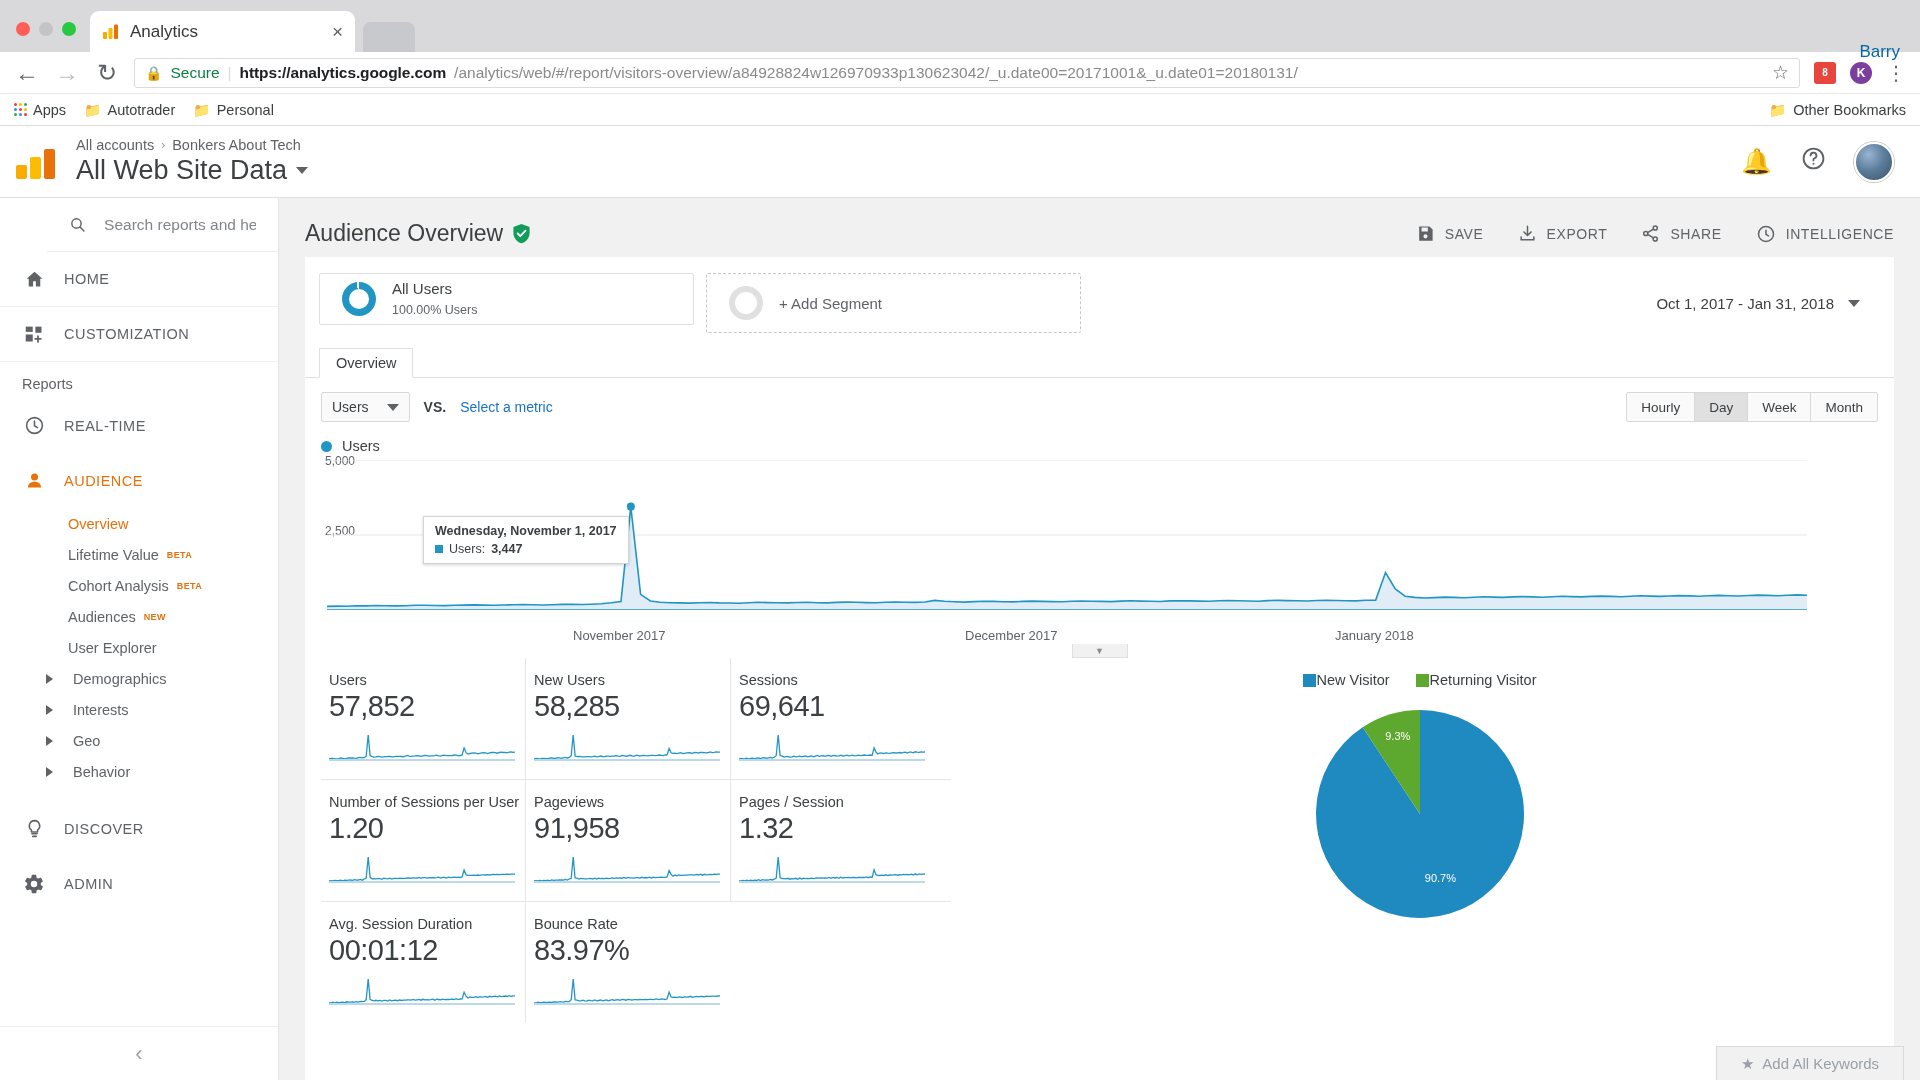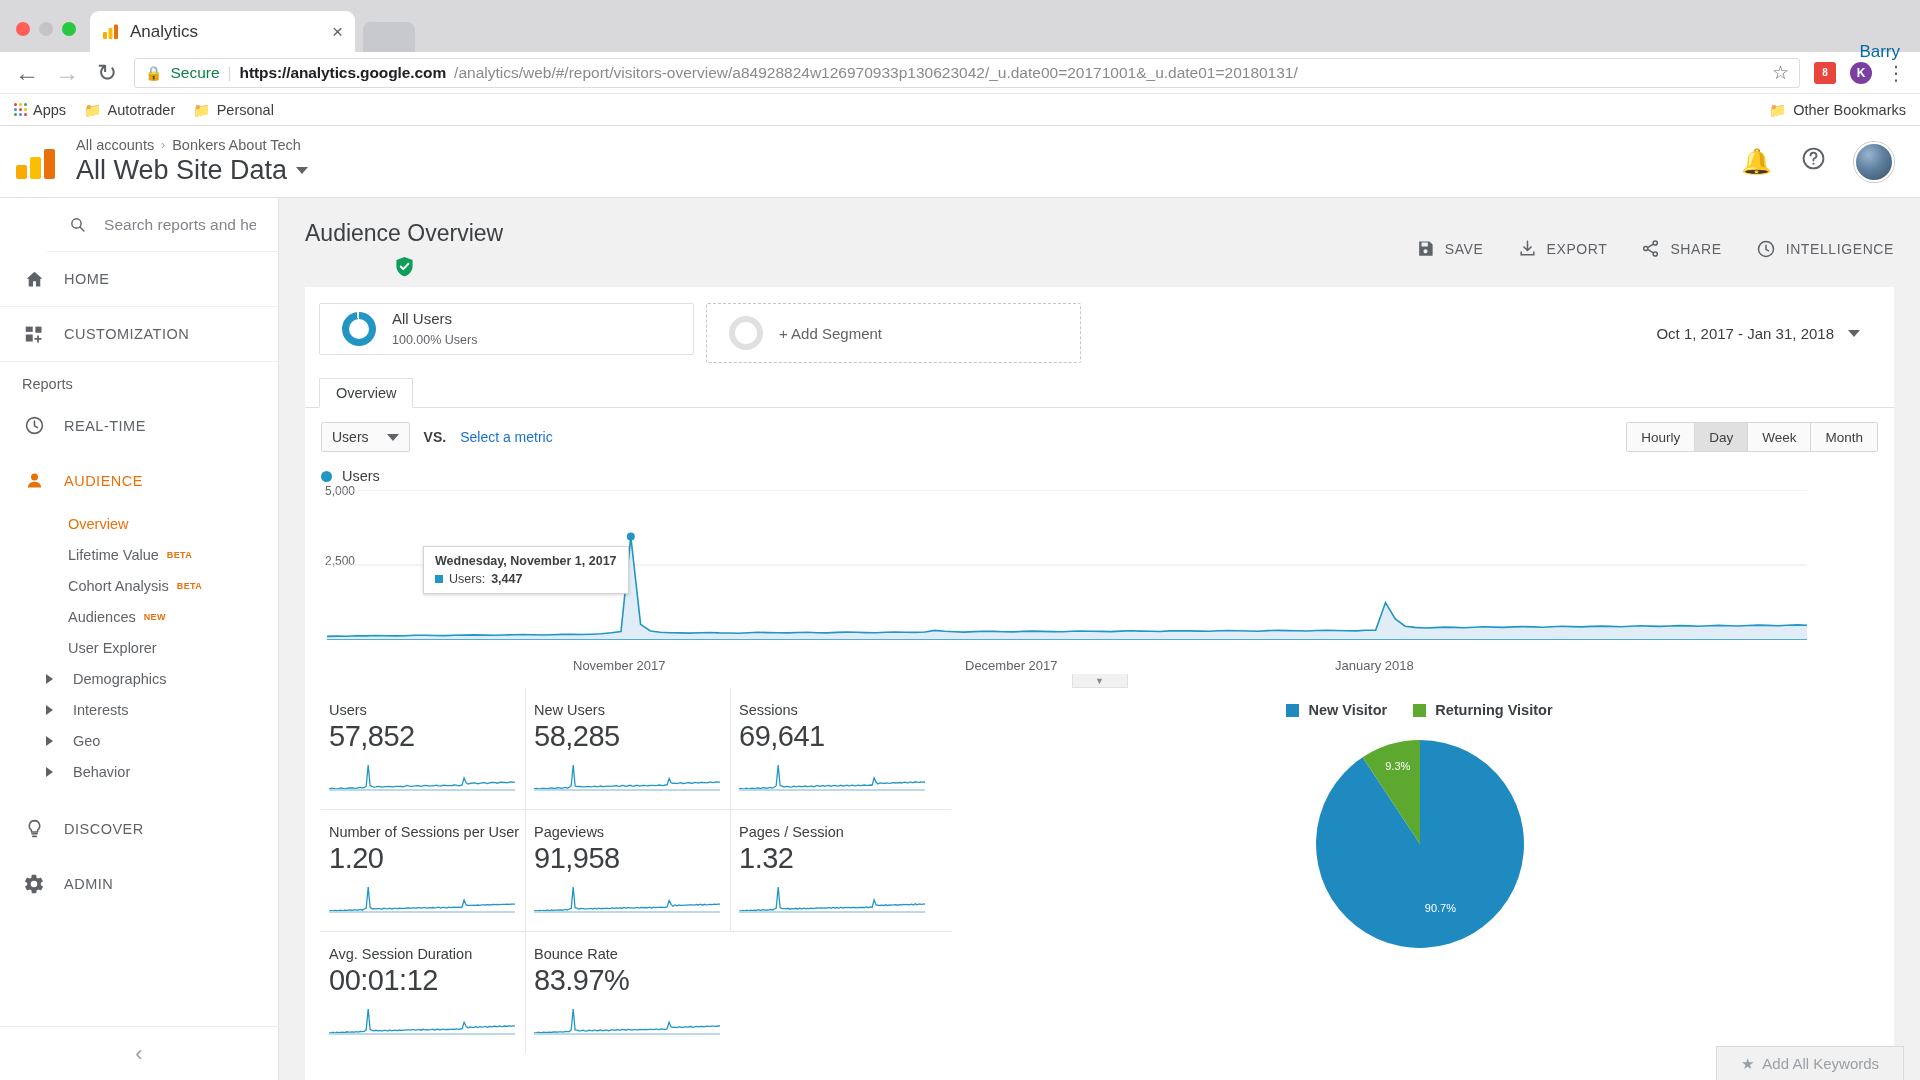--- a/index.html
+++ b/index.html
@@ -159,21 +159,21 @@
   
   .main {
     flex: 1; background: #f1f1f1; overflow: hidden; position: relative;
     display: flex; flex-direction: column;
   }
   .main-head {
     display: flex; align-items: center; padding: 22px 26px 10px 26px;
   }
   .page-title {
     font-size: 23px; color: #3c4043; font-weight: 400;
-    display: flex; align-items: center; gap: 9px; flex-direction: column;
+    display: flex; align-items: center; gap: 9px;
   }
   .verified-shield { width: 19px; height: 21px; flex: none; }
   .head-actions { margin-left: auto; display: flex; align-items: center; gap: 34px; }
   .action {
     display: flex; align-items: center; gap: 10px; font-size: 14px;
     color: #5f6368; letter-spacing: 0.6px; cursor: default;
   }
   .action svg { flex: none; }
   .content-card { margin: 0 26px; background: #fff; flex: 1; overflow: hidden; }
   .seg-row { display: flex; gap: 12px; padding: 16px 14px 0 14px; }
@@ -255,21 +255,21 @@
   .mcard {
     width: 205px; padding: 14px 0 14px 8px; border-right: 1px solid #e6e6e6;
     position: relative; min-height: 100px;
   }
   .mcard.last { border-right: none; }
   .mcard .m-label { font-size: 14.5px; color: #3c4043; margin-bottom: 2px; }
   .mcard .m-value { font-size: 29px; color: #3c4043; font-weight: 400; letter-spacing: -0.5px; }
   .spark { margin-top: 8px; }
   .pie-area { flex: 1; display: flex; flex-direction: column; align-items: center; padding-top: 14px; }
   .pie-legend { display: flex; gap: 26px; align-items: center; margin-bottom: 6px; }
-  .pl-item { display: flex; align-items: center; gap: 9px; font-size: 14.5px; color: #3c4043; font-weight: bold; }
+  .pl-item { display: flex; align-items: center; gap: 1px; font-size: 14.5px; color: #3c4043; }
   .pl-sq { width: 13px; height: 13px; }
   .add-keywords {
     position: absolute; right: 16px; bottom: 0; width: 188px; height: 34px;
     background: #f1f1f1; border: 1px solid #dadada; border-bottom: none;
     display: flex; align-items: center; justify-content: center; gap: 8px;
     font-size: 15px; color: #9aa0a6;
   }
 </style>
 </head>
 <body>

